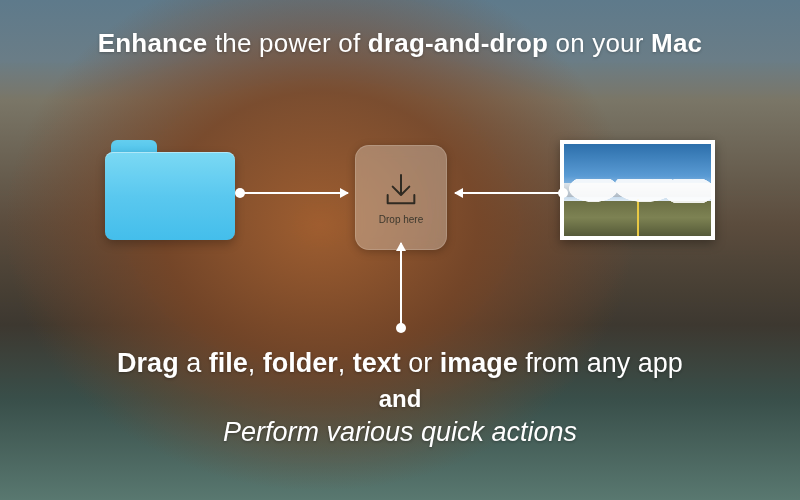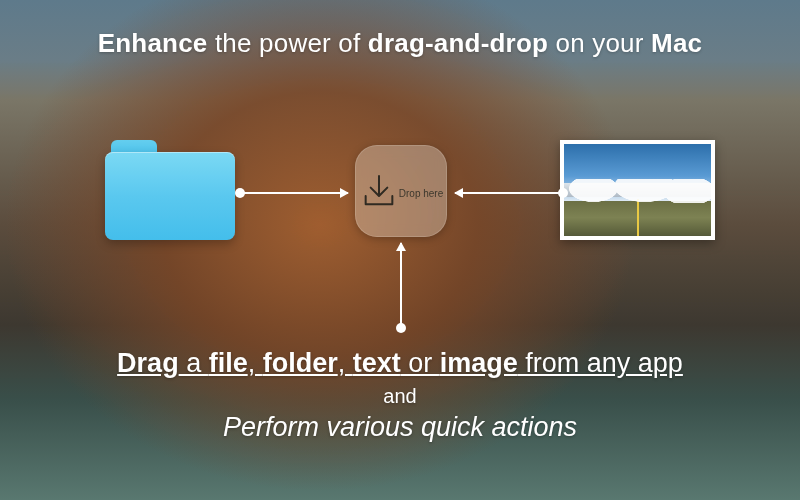--- a/index.html
+++ b/index.html
@@ -50,27 +50,27 @@
     border-radius: 8px;
     box-shadow: 0 4px 10px rgba(0,0,0,0.25), inset 0 1px 0 rgba(255,255,255,0.4);
   }
 
   
   .dropzone {
     position: absolute;
     left: 355px;
     top: 145px;
     width: 92px;
-    height: 92px;
-    border-radius: 22px;
+    height: 105px;
+    border-radius: 14px;
     background: rgba(235,225,215,0.35);
     backdrop-filter: blur(6px);
     box-shadow: 0 2px 8px rgba(0,0,0,0.25), inset 0 0 0 1px rgba(255,255,255,0.15);
     display: flex;
-    flex-direction: row;
+    flex-direction: column;
     align-items: center;
     justify-content: center;
     color: #3a362f;
   }
   .dropzone svg { width: 40px; height: 40px; }
   .dropzone .label { font-size: 10px; margin-top: 4px; font-weight: 400; color:#3d382e; }
 
   
   .thumb {
     position: absolute;
@@ -175,23 +175,23 @@
   }
 
   .subtext {
     position:absolute;
     left:0; right:0;
     top: 348px;
     text-align:center;
     color:#fff;
     text-shadow: 0 1px 3px rgba(0,0,0,0.3);
   }
-  .subtext .line1 { font-size: 27px; font-weight: 300; text-decoration: underline; }
+  .subtext .line1 { font-size: 27px; font-weight: 300; }
   .subtext .line1 b { font-weight: 600; }
-  .subtext .and { font-size: 20px; font-weight: 400; margin: 6px 0 4px; }
+  .subtext .and { font-size: 24px; font-weight: 700; margin: 6px 0 4px; }
   .subtext .line2 { font-size: 27px; font-weight: 500; font-style: italic; }
 </style>
 </head>
 <body>
 
 <div class="canvas">
 
   <div class="headline">
     <b>Enhance</b><span> the power of </span><b>drag-and-drop</b><span> on your </span><b>Mac</b>
   </div>

